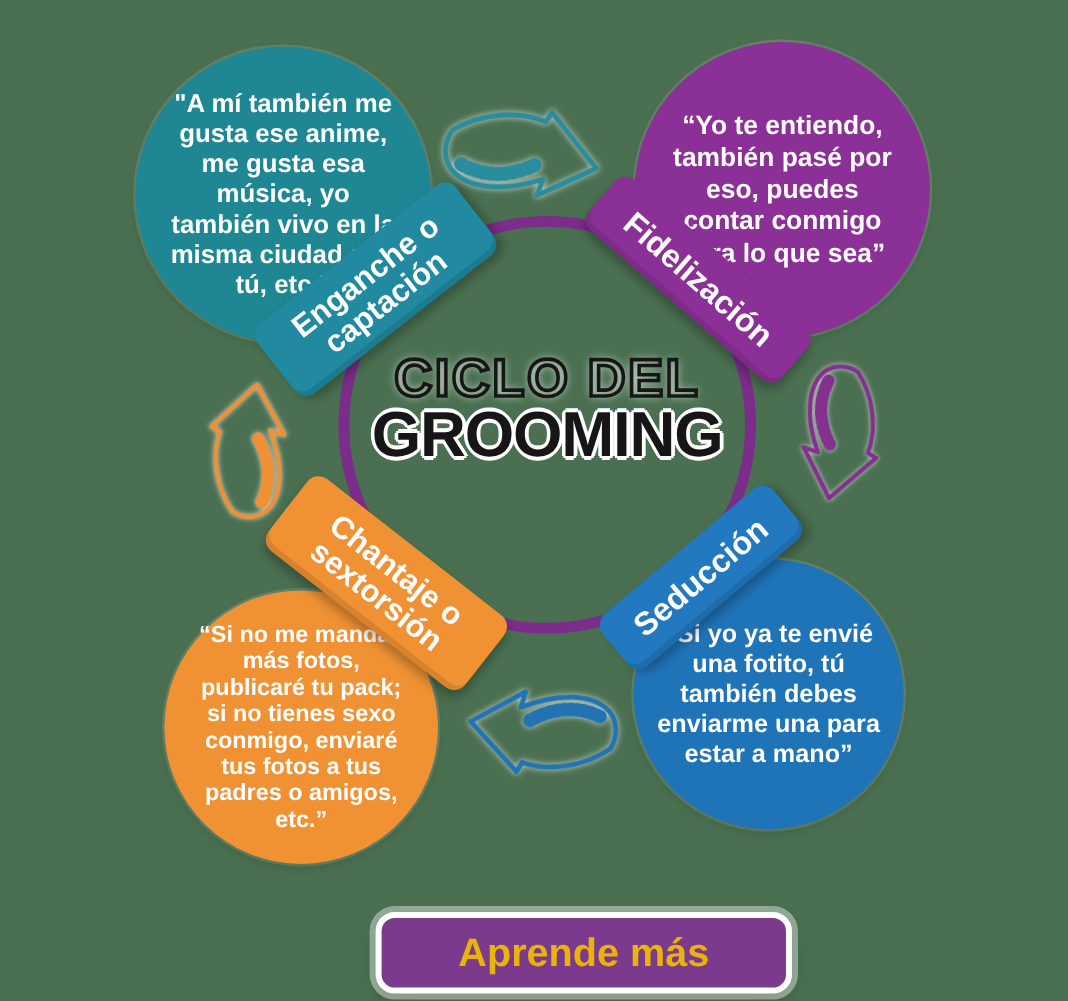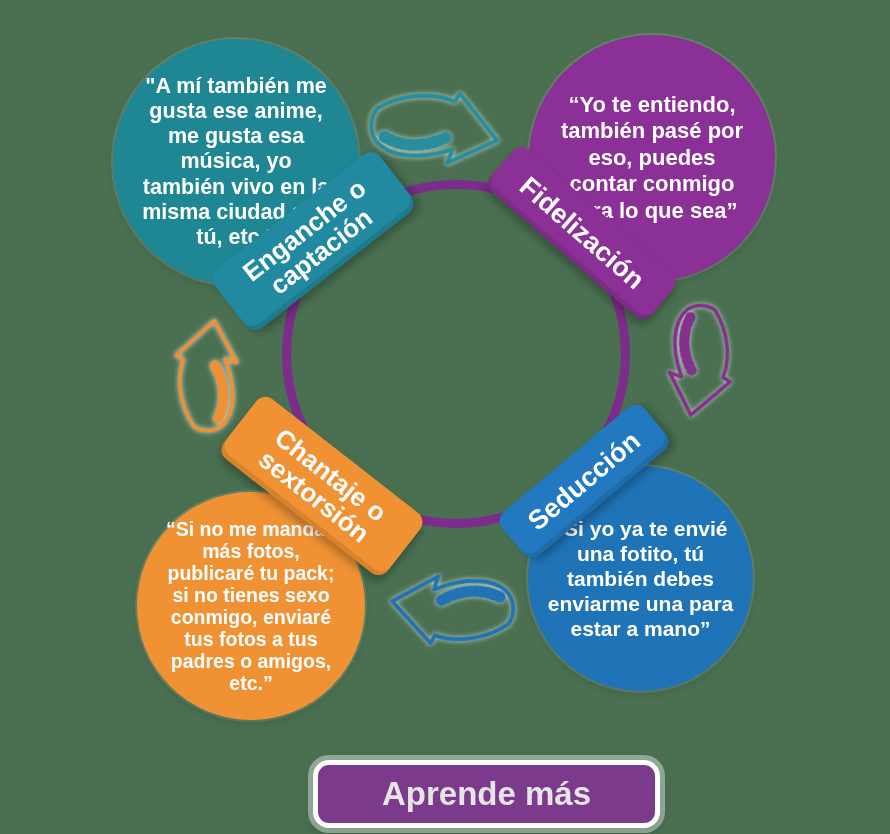--- a/index.html
+++ b/index.html
@@ -119,21 +119,21 @@
   .arrow-right  { left: 622px; top: 316px; transform: rotate(94deg)  scale(0.80); color: #84308e; }
   .arrow-bottom { left: 377px; top: 561px; transform: rotate(182deg) scale(0.88); color: #2273b4; }
   .arrow-left   { left: 135px; top: 330px; transform: rotate(-88deg) scale(0.80); color: #ef9036; }
 
   
   .learn-more {
     position: absolute;
     left: 313px; top: 760px;
     width: 347px; height: 68px;
     background: #7c3a8c;
-    color: #e5e5e5;
+    color: #eab308;
     font-family: "Liberation Sans", "DejaVu Sans", sans-serif;
     font-size: 33px;
     font-weight: bold;
     border: 5px solid #ffffff;
     border-radius: 16px;
     box-sizing: border-box;
     cursor: pointer;
     z-index: 5;
     box-shadow: 0 0 0 5px rgba(255,255,255,0.40), 0 8px 16px rgba(0,0,0,0.18);
   }
@@ -215,16 +215,20 @@
 
   <div class="tag tag-bl" style="background: rgb(240, 146, 52);">
     <span>Chantaje o
 sextorsión</span>
   </div>
 
   <div class="tag tag-br" style="background: rgb(35, 121, 191);">
     <span>Seducción</span>
   </div>
 
+  <div class="center-title">
+    <div class="title-outline">CICLO DEL</div>
+    <div class="title-solid">GROOMING</div>
+  </div>
 
   <button class="learn-more" style="background: rgb(124, 58, 140);">Aprende más</button>
 
 </div>
 
 </body></html>

